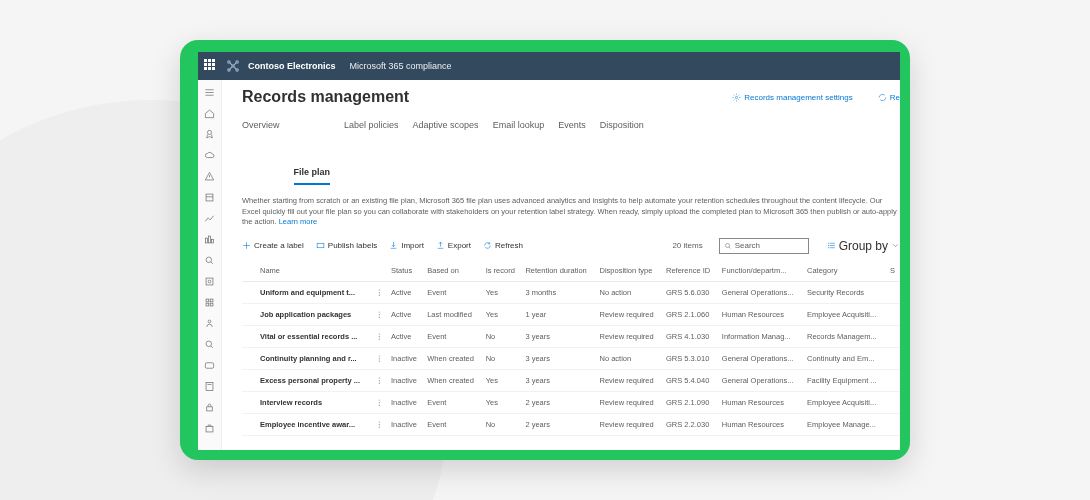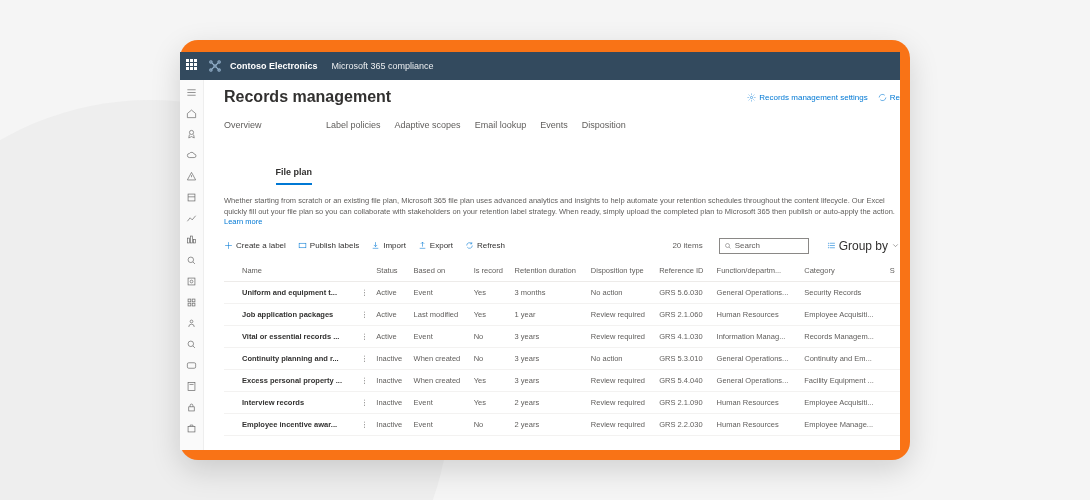--- a/index.html
+++ b/index.html
@@ -20,23 +20,23 @@
     width: 600px;
     height: 600px;
     background: #eeeeee;
     border-radius: 50%;
     z-index: 0;
   }
   .device-frame {
     position: relative;
     width: 730px;
     height: 420px;
-    background: #f97316;
+    background: #22c55e;
     border-radius: 18px;
-    padding: 12px 10px 10px 0;
+    padding: 12px 10px 10px 18px;
     z-index: 1;
     box-shadow: 0 10px 30px rgba(0,0,0,0.15);
   }
   .screen {
     width: 100%;
     height: 100%;
     background: #fff;
     overflow: hidden;
     display: flex;
     flex-direction: column;
@@ -102,21 +102,21 @@
     justify-content: space-between;
     padding-right: 0;
   }
   h1 {
     font-size: 16px;
     font-weight: 700;
     color: #323130;
   }
   .settings-links {
     display: flex;
-    gap: 10px;
+    gap: 25px;
     font-size: 8px;
     color: #0078d4;
     align-items: center;
   }
   .settings-links .lk { display: flex; align-items: center; gap: 3px; white-space: nowrap; }
   .settings-links svg { width: 9px; height: 9px; }
   .tabs {
     display: flex;
     gap: 14px;
     margin-top: 14px;

